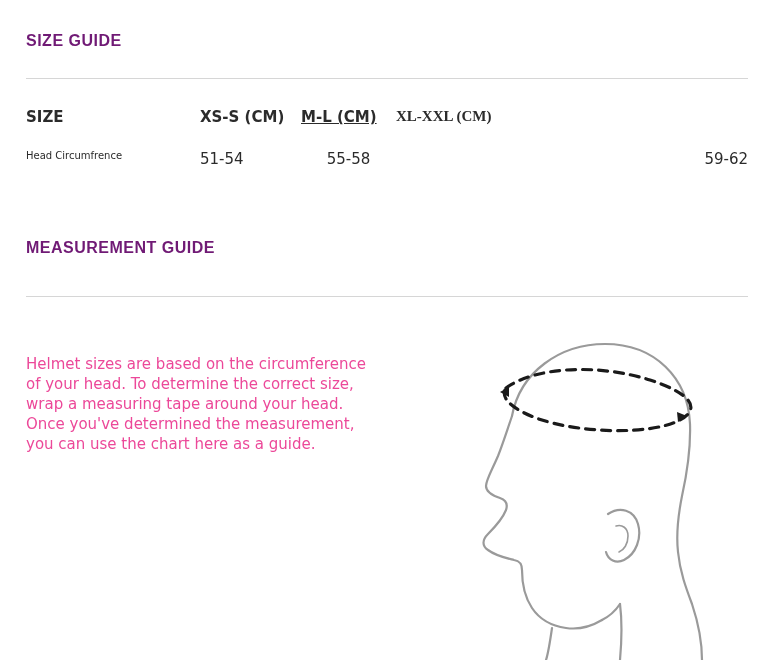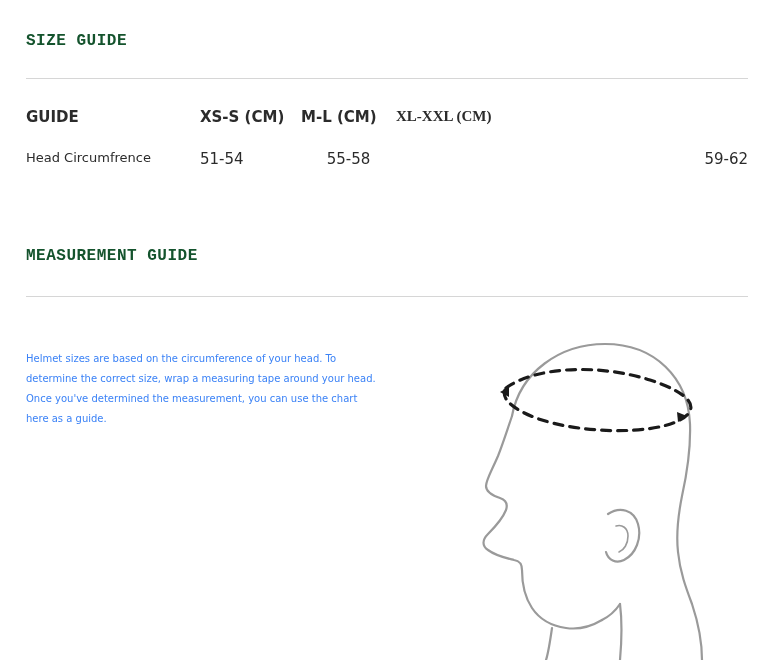--- a/index.html
+++ b/index.html
@@ -18,28 +18,28 @@
   .page {
     position: absolute;
     left: 0; top: 0;
     width: 775px;
     height: 663px;
   }
 
   
   .section-title {
     position: absolute;
-    font-family: Liberation Mono, monospace;
+    font-family: Liberation Sans, sans-serif;
     font-weight: bold;
     font-size: 16px;
     letter-spacing: 0.5px;
-    color: #14532d;
+    color: #701a75;
   }
   #size-guide-title { left: 26px; top: 32px; }
-  #measurement-guide-title { left: 26px; top: 247px; }
+  #measurement-guide-title { left: 26px; top: 239px; }
 
   .hrule {
     position: absolute;
     left: 26px;
     width: 722px;
     height: 1px;
     background: #d6d6d6;
   }
   #rule-1 { top: 78px; }
   #rule-2 { top: 296px; }
@@ -61,51 +61,51 @@
   }
   .size-table thead th {
     font-family: "DejaVu Sans", sans-serif;
     font-weight: bold;
     font-size: 15px;
     color: #2b2b2b;
     padding-bottom: 24px;
   }
   .size-table thead th.col-label { width: 174px; }
   .size-table thead th.col-v1 { width: 101px; }
-  .size-table thead th.col-v2 { width: 95px; }
+  .size-table thead th.col-v2 { width: 95px; text-decoration: underline; }
   .size-table thead th.col-v3 { width: auto; font-family: Liberation Serif, serif; }
 
   .size-table tbody td {
     font-family: "DejaVu Sans", sans-serif;
     font-size: 15px;
     color: #2b2b2b;
   }
   .size-table tbody td.row-label {
-    font-size: 13px;
+    font-size: 10px;
   }
   .size-table tbody td.value {
     padding-left: 0;
     margin-left: 36px;
   }
 
   
   td.value.c1 { padding-left: 0px; }
   td.value.c2 { padding-left: 0px; text-align: center; }
   td.value.c3 { padding-left: 0px; text-align: right; }
 
   
   .body-copy {
     position: absolute;
     left: 26px;
     top: 339px;
     width: 350px;
     font-family: "DejaVu Sans", sans-serif;
-    font-size: 10px;
+    font-size: 15px;
     line-height: 20px;
-    color: #3b82f6;
+    color: #ec4899;
   }
 
   
   .illustration {
     position: absolute;
     left: 440px;
     top: 320px;
     width: 320px;
     height: 340px;
   }
@@ -115,21 +115,21 @@
 
 <div class="page">
 
   <div class="section-title" id="size-guide-title">SIZE GUIDE</div>
 
   <div class="hrule" id="rule-1"></div>
 
   <table class="size-table">
     <thead>
       <tr>
-        <th class="col-label">GUIDE</th>
+        <th class="col-label">SIZE</th>
         <th class="col-v1">XS-S (CM)</th>
         <th class="col-v2">M-L (CM)</th>
         <th class="col-v3">XL-XXL (CM)</th>
       </tr>
     </thead>
     <tbody>
       <tr>
         <td class="row-label">Head Circumfrence</td>
         <td class="value c1">51-54</td>
         <td class="value c2">55-58</td>

